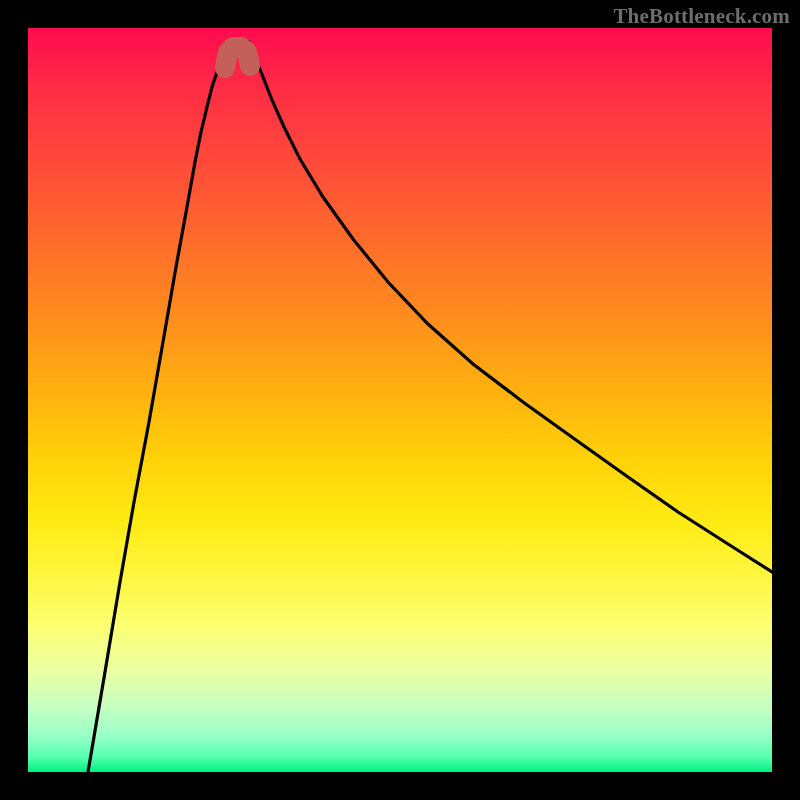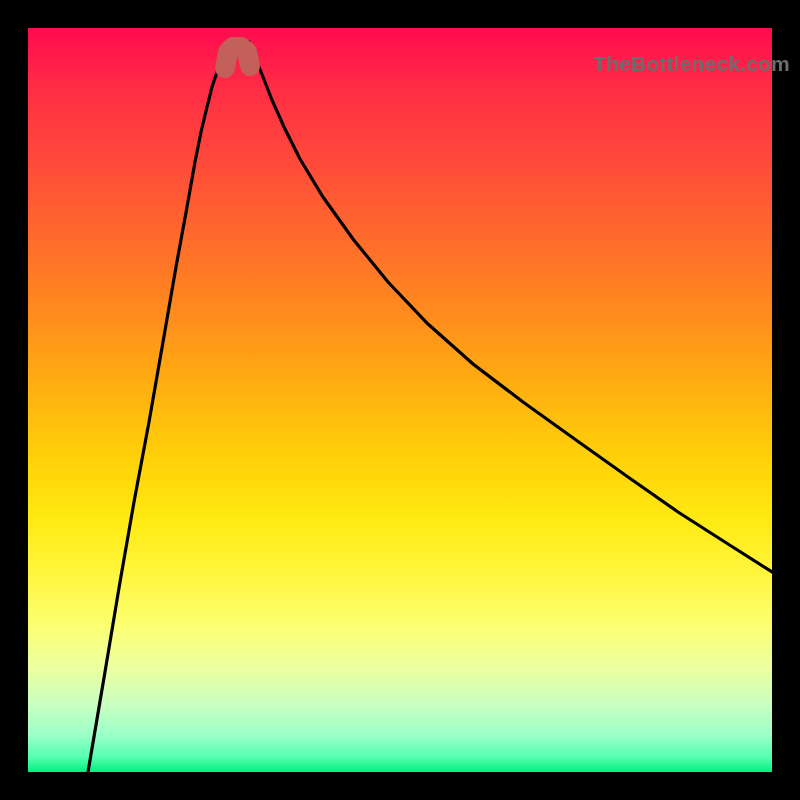--- a/index.html
+++ b/index.html
@@ -62,27 +62,26 @@
     fill: none;
     stroke: #c4605a;
     stroke-width: 20;
     stroke-linecap: round;
     stroke-linejoin: round;
   }
   .watermark {
     position: absolute;
     top: 4px;
     right: 10px;
-    font-family: Liberation Sans, sans-serif;
+    font-family: Liberation Serif, serif;
     font-size: 21px;
     font-weight: 600;
     letter-spacing: 0.2px;
     color: #6d6d6d;
     user-select: none;
-    margin-top: 48px;
   }
 </style>
 </head>
 <body>
 
 <div class="frame">
   <div class="plot-area">
     <div class="gradient"></div>
     <svg class="curve-svg" viewBox="0 0 744 744" preserveAspectRatio="none">
       <path id="left-curve" class="curve-stroke" d="M60 744 L77 644 L92 554 L106 474 L121 394 L135 314 L148 239 L159 179 L167 134 L173 104 L179 79 L184 59 L189 44 L193 32 L197 22 L201 14"></path>

